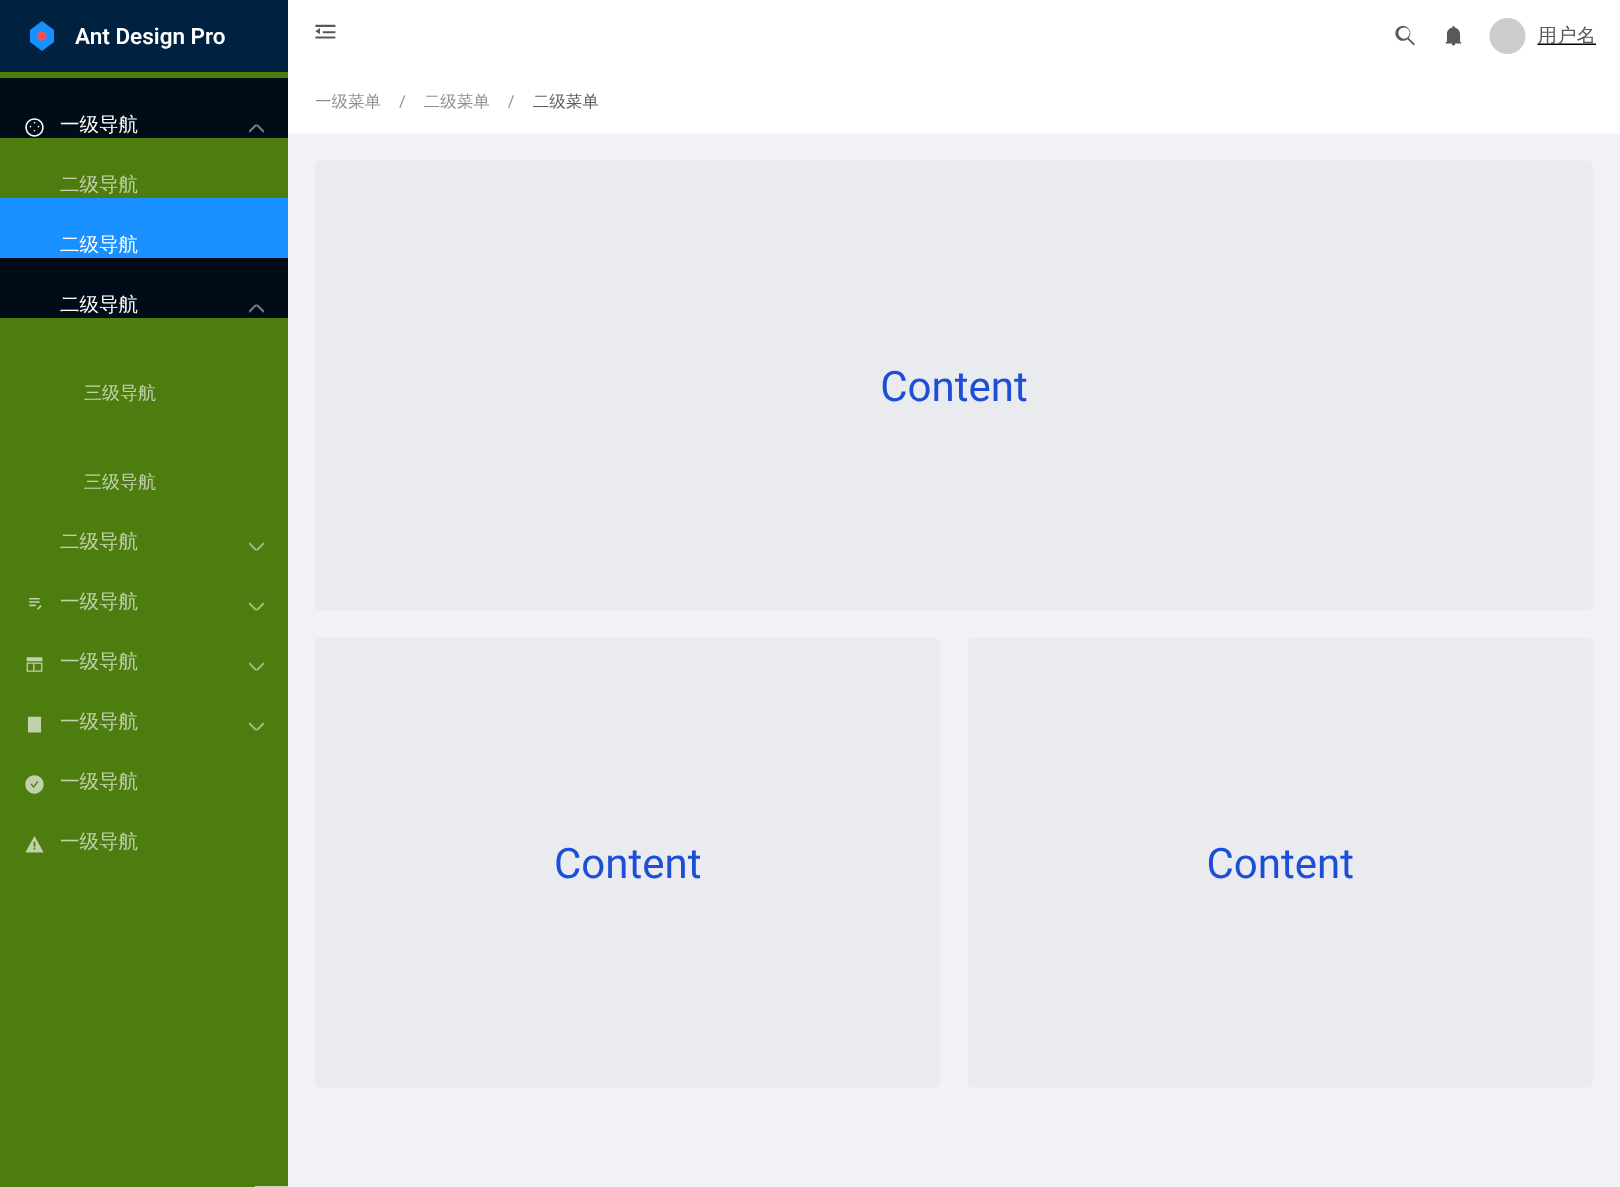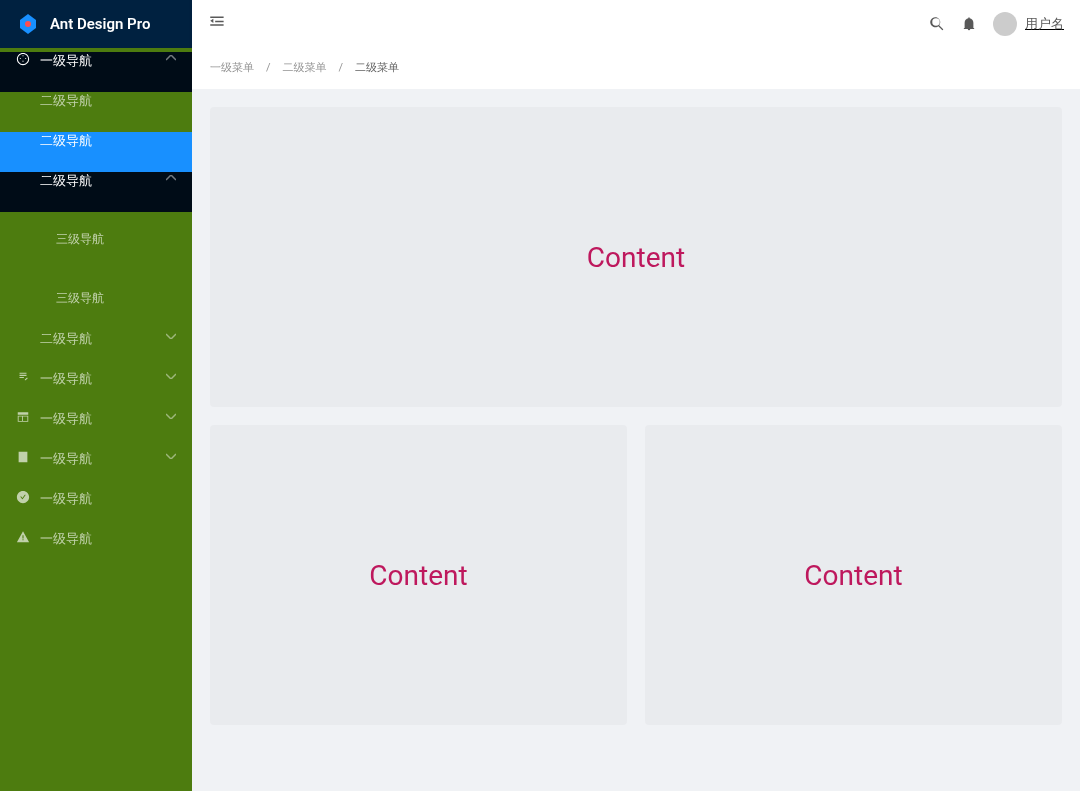--- a/index.html
+++ b/index.html
@@ -5,21 +5,21 @@
     * { margin: 0; padding: 0; box-sizing: border-box; }
     body { font-family: -apple-system, BlinkMacSystemFont, "Segoe UI", Roboto, "Helvetica Neue", Arial, sans-serif; background: #f0f2f5; }
     .layout { display: flex; width: 1080px; height: 791px; }
 
     
     .sidebar { width: 192px; background: #4d7c0f; color: #fff; display: flex; flex-direction: column; flex-shrink: 0; }
     .logo { height: 48px; display: flex; align-items: center; padding: 0 16px; background: #002140; }
     .logo-icon { width: 24px; height: 24px; margin-right: 10px; display: flex; align-items: center; justify-content: center; }
     .logo-text { color: #fff; font-weight: 600; font-size: 15px; }
     .menu { flex: 1; padding-top: 4px; }
-    .menu-item, .submenu-title { display: flex; align-items: flex-start; height: 40px; padding: 0 16px; color: rgba(255,255,255,0.65); font-size: 13px; cursor: pointer; position: relative; }
+    .menu-item, .submenu-title { display: flex; align-items: flex-end; height: 40px; padding: 0 16px; color: rgba(255,255,255,0.65); font-size: 13px; cursor: pointer; position: relative; }
     .menu-item.selected { background: #1890ff; color: #fff; }
     .menu-item.open, .submenu-title.open { color: #fff; background: #000c17; }
     .menu-icon { width: 14px; height: 14px; margin-right: 10px; display: flex; align-items: center; justify-content: center; }
     .menu-arrow { position: absolute; right: 16px; font-size: 10px; color: rgba(255,255,255,0.45); }
     .submenu .menu-item { padding-left: 40px; }
     .submenu .submenu .menu-item { padding-left: 56px; font-size: 12px; margin-top: 19px; }
     .submenu-title.level2 { padding-left: 40px; }
 
     
     .main { flex: 1; display: flex; flex-direction: column; background: #f0f2f5; }
@@ -34,21 +34,21 @@
 
     
     .page-header { background: #fff; padding: 12px 18px 14px 18px; }
     .breadcrumb { font-size: 11px; color: rgba(0,0,0,0.45); display: flex; gap: 12px; align-items: center; }
     .breadcrumb-sep { color: rgba(0,0,0,0.45); }
     .breadcrumb-item.current { color: rgba(0,0,0,0.65); }
     .page-title { font-size: 18px; font-weight: 600; color: rgba(0,0,0,0.85); margin-top: 8px; }
 
     
     .content { flex: 1; padding: 18px; overflow: auto; }
-    .card { background: #e9ebee; border-radius: 4px; display: flex; align-items: center; justify-content: center; color: #be185d; font-size: 28px; }
+    .card { background: #e9ebee; border-radius: 4px; display: flex; align-items: center; justify-content: center; color: #1d4ed8; font-size: 28px; }
     .card-full { width: 100%; height: 300px; margin-bottom: 18px; }
     .card-row { display: flex; gap: 18px; }
     .card-half { flex: 1; height: 300px; }
   </style>
 </head>
 <body>
 
 <div class="layout">
   <aside class="sidebar">
     <div class="logo">

